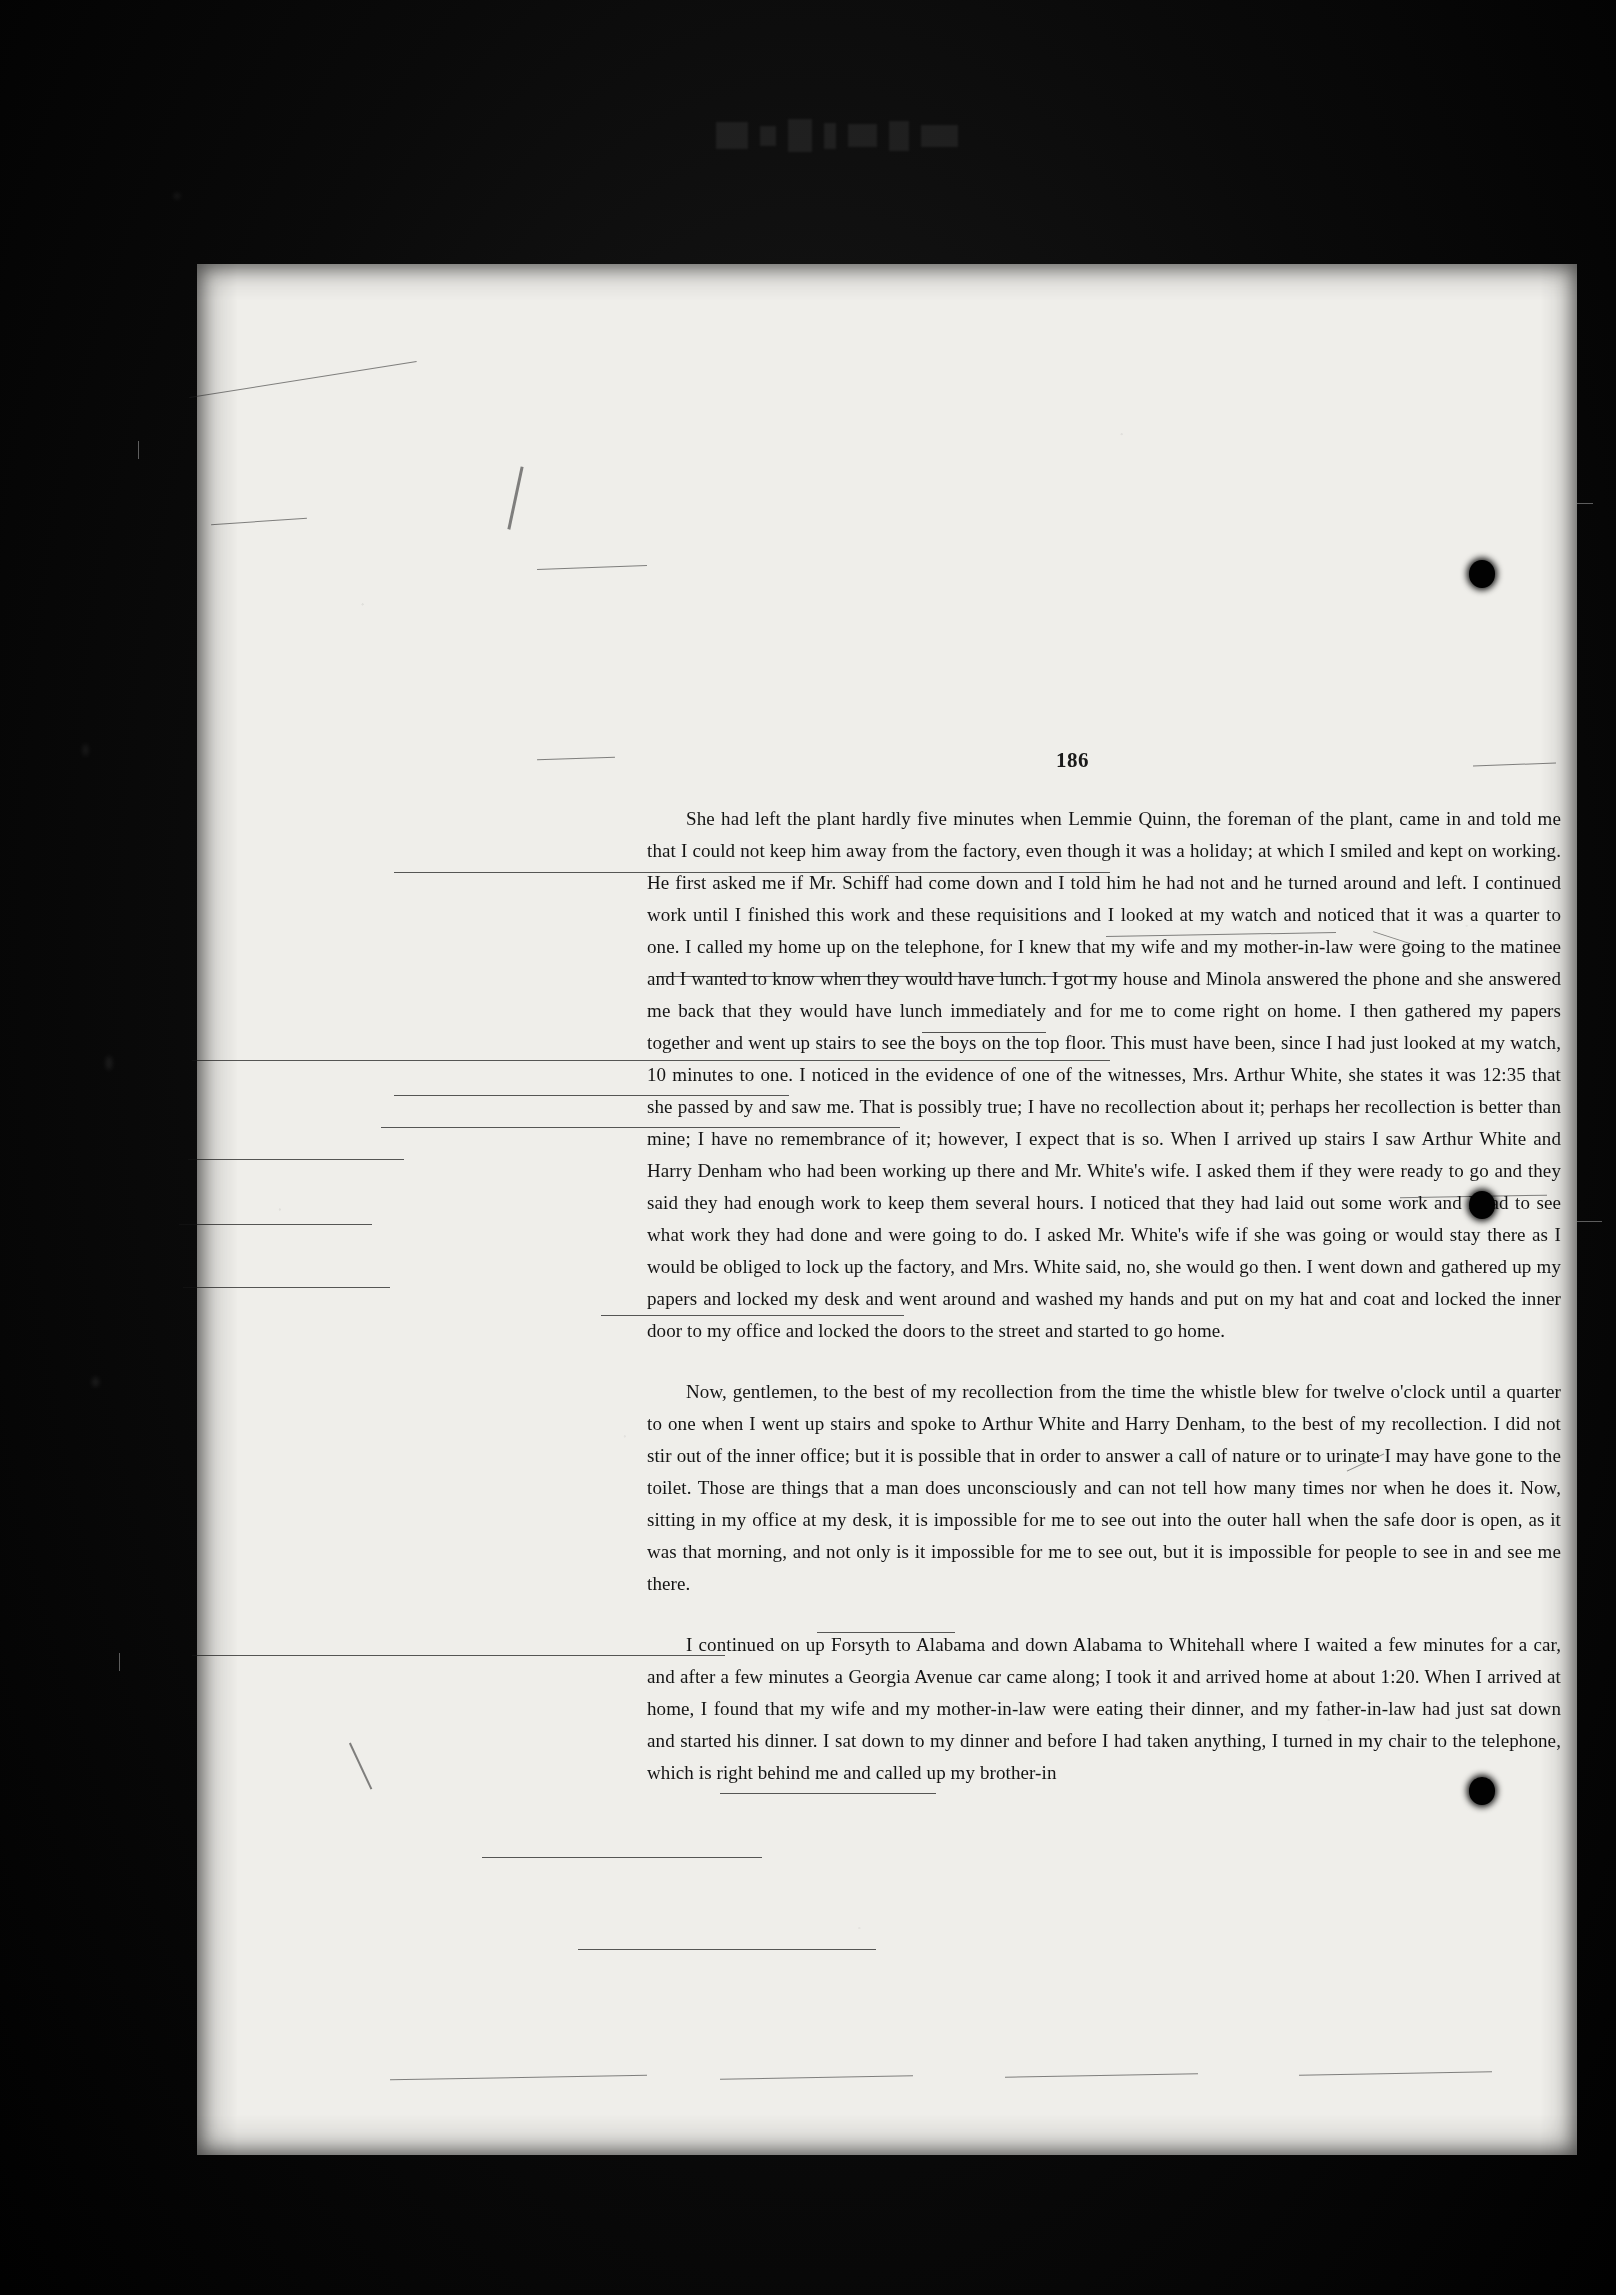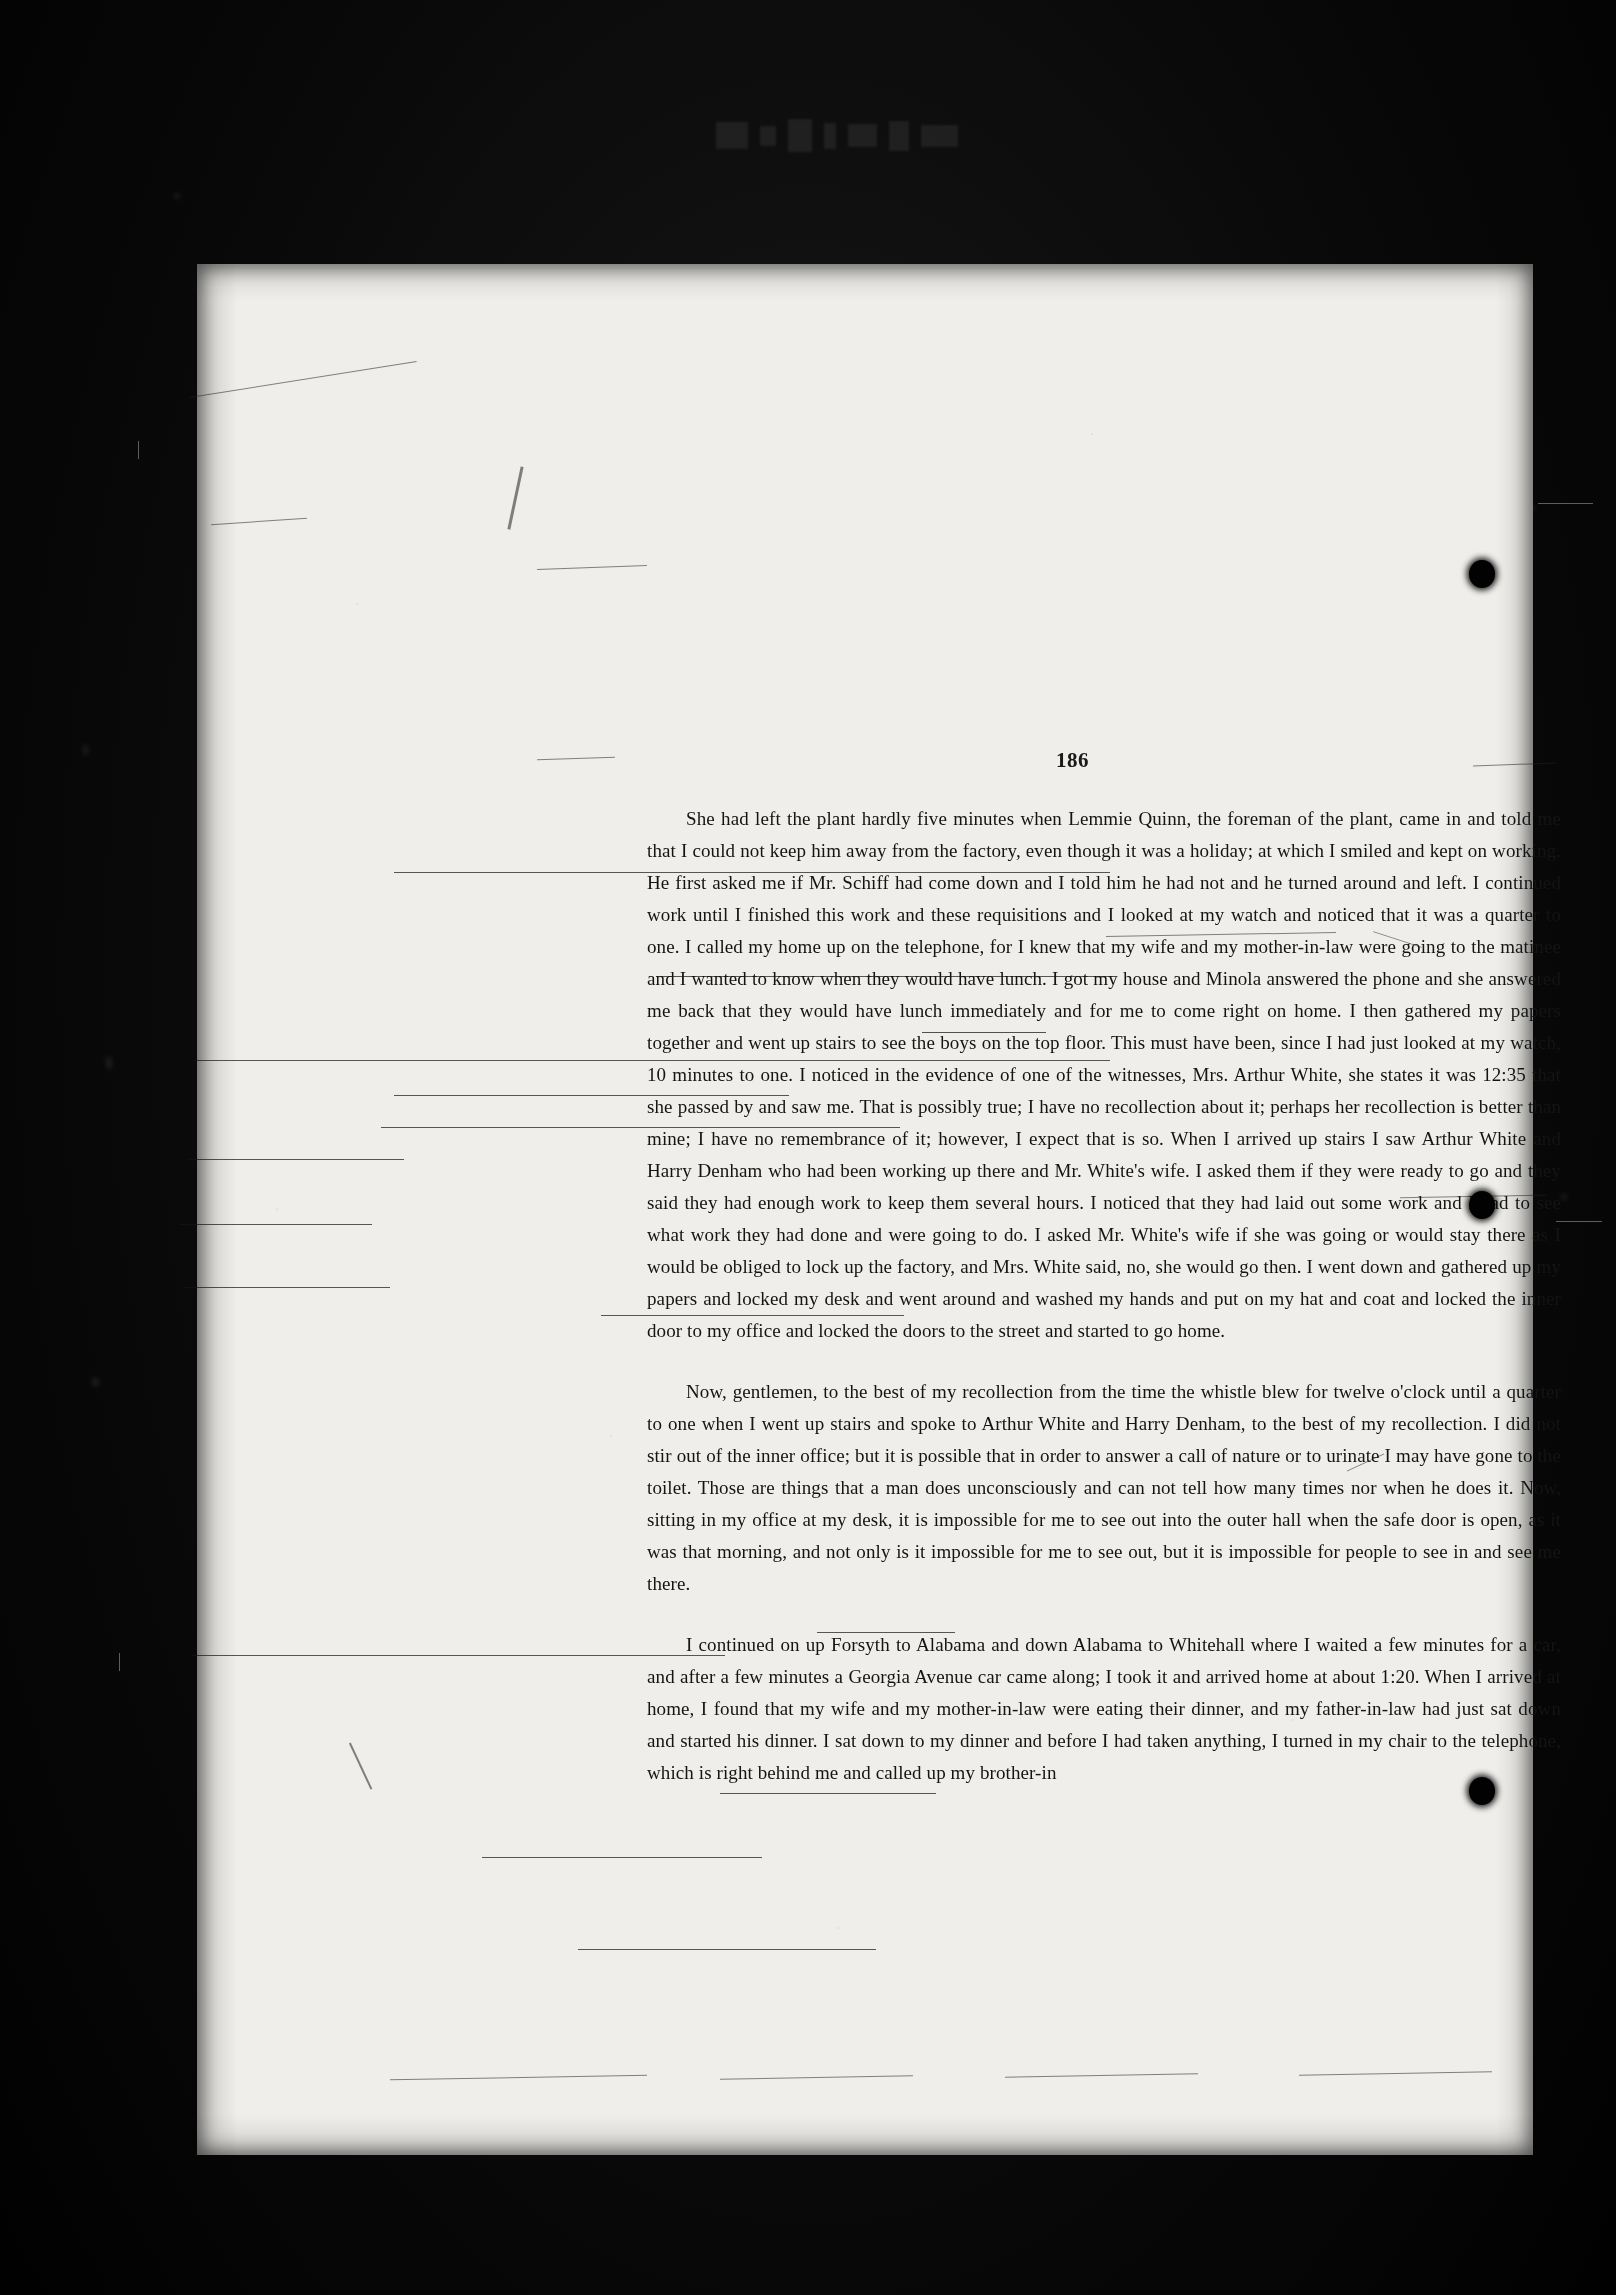--- a/index.html
+++ b/index.html
@@ -34,20 +34,21 @@
 
   
   #page-sheet {
     position: absolute;
     left: 197px;
     top: 264px;
     width: 1336px;
     height: 1891px;
     background: #efeeea;
     box-shadow: 0 0 18.4px 4.6px rgba(0,0,0,0.55) inset;
+    padding-left: 44px;
   }
   #page-inner {
     position: absolute;
     inset: 0;
     background:
       linear-gradient(90deg, rgba(0,0,0,0.16) 0px, rgba(0,0,0,0.0) 41px),
       linear-gradient(180deg, rgba(0,0,0,0.10) 0px, rgba(0,0,0,0.0) 37px),
       linear-gradient(270deg, rgba(0,0,0,0.12) 0px, rgba(0,0,0,0.0) 37px),
       linear-gradient(0deg, rgba(0,0,0,0.12) 0px, rgba(0,0,0,0.0) 41px);
     mix-blend-mode: multiply;

